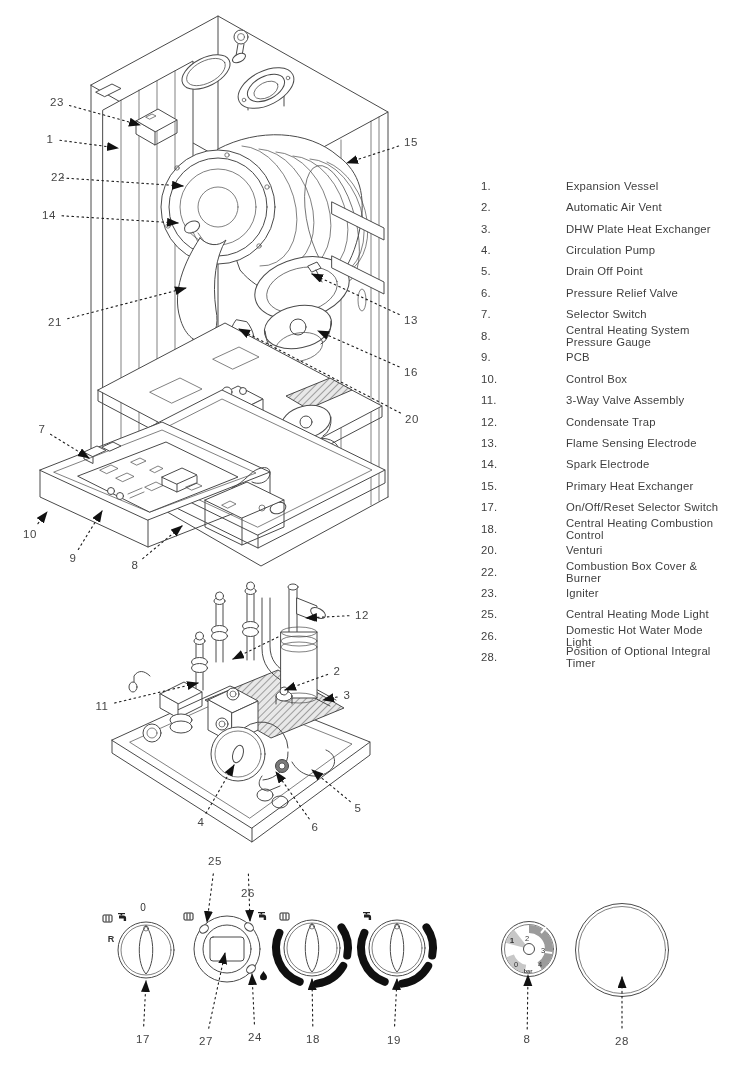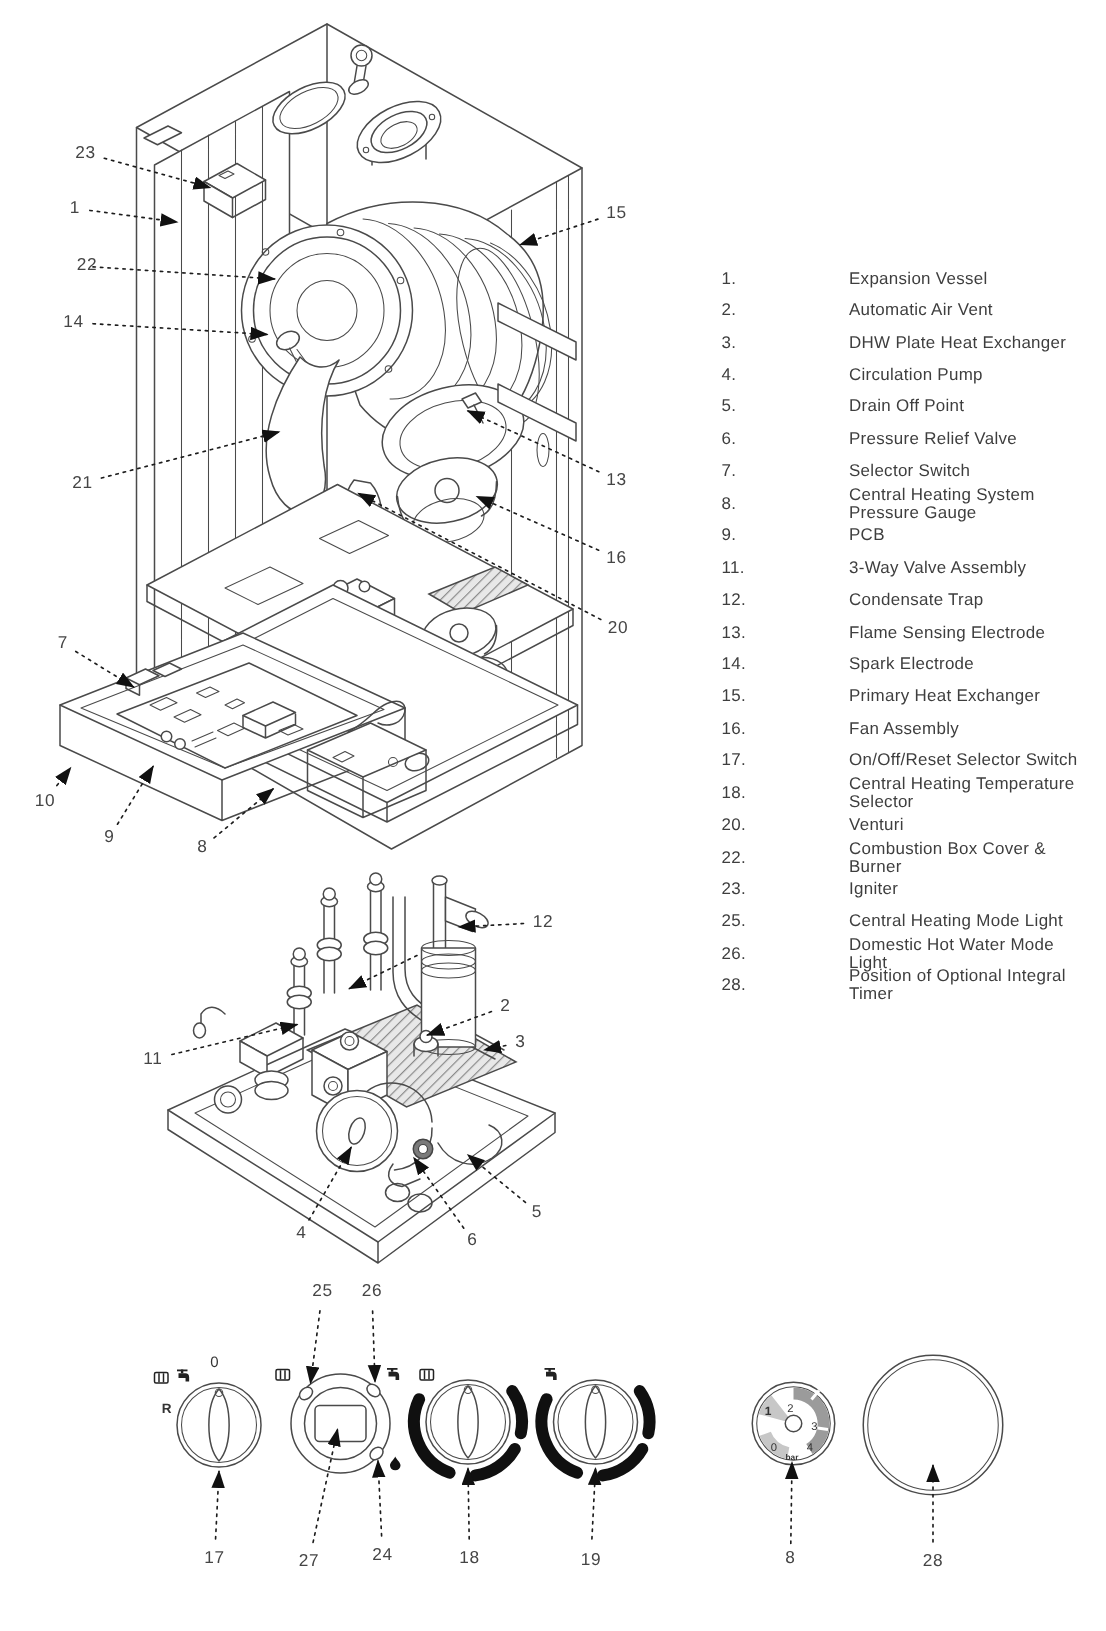--- a/index.html
+++ b/index.html
@@ -412,50 +412,50 @@
       </div>
       <div class="list-row">
         <span class="num">8.</span>
         <span class="desc">Central Heating System Pressure Gauge</span>
       </div>
       <div class="list-row">
         <span class="num">9.</span>
         <span class="desc">PCB</span>
       </div>
       <div class="list-row">
+        <span class="num">10.</span>
+        <span class="desc">Control Box</span>
+      </div>
+      <div class="list-row">
         <span class="num">11.</span>
         <span class="desc">3-Way Valve Assembly</span>
       </div>
       <div class="list-row">
         <span class="num">12.</span>
         <span class="desc">Condensate Trap</span>
       </div>
       <div class="list-row">
         <span class="num">13.</span>
         <span class="desc">Flame Sensing Electrode</span>
       </div>
       <div class="list-row">
         <span class="num">14.</span>
         <span class="desc">Spark Electrode</span>
       </div>
       <div class="list-row">
         <span class="num">15.</span>
         <span class="desc">Primary Heat Exchanger</span>
       </div>
       <div class="list-row">
-        <span class="num">16.</span>
-        <span class="desc">Fan Assembly</span>
-      </div>
-      <div class="list-row">
         <span class="num">17.</span>
         <span class="desc">On/Off/Reset Selector Switch</span>
       </div>
       <div class="list-row">
         <span class="num">18.</span>
-        <span class="desc">Central Heating Temperature Selector</span>
+        <span class="desc">Central Heating Combustion Control</span>
       </div>
       <div class="list-row">
         <span class="num">20.</span>
         <span class="desc">Venturi</span>
       </div>
       <div class="list-row">
         <span class="num">22.</span>
         <span class="desc">Combustion Box Cover &amp; Burner</span>
       </div>
       <div class="list-row">
@@ -491,21 +491,21 @@
       <span class="callout" style="left: 73px; top: 558px;">9</span>
       <span class="callout" style="left: 135px; top: 565px;">8</span>
       <span class="callout" style="left: 362px; top: 615px;">12</span>
       <span class="callout" style="left: 337px; top: 671px;">2</span>
       <span class="callout" style="left: 347px; top: 695px;">3</span>
       <span class="callout" style="left: 102px; top: 706px;">11</span>
       <span class="callout" style="left: 201px; top: 822px;">4</span>
       <span class="callout" style="left: 315px; top: 827px;">6</span>
       <span class="callout" style="left: 358px; top: 808px;">5</span>
       <span class="callout" style="left: 215px; top: 861px;">25</span>
-      <span class="callout" style="left: 248px; top: 861px;">26</span>
+      <span class="callout" style="left: 248px; top: 893px;">26</span>
       <span class="callout" style="left: 143px; top: 1039px;">17</span>
       <span class="callout" style="left: 206px; top: 1041px;">27</span>
       <span class="callout" style="left: 255px; top: 1037px;">24</span>
       <span class="callout" style="left: 313px; top: 1039px;">18</span>
       <span class="callout" style="left: 394px; top: 1040px;">19</span>
       <span class="callout" style="left: 527px; top: 1039px;">8</span>
       <span class="callout" style="left: 622px; top: 1041px;">28</span>
     </div>
 
 </div>

